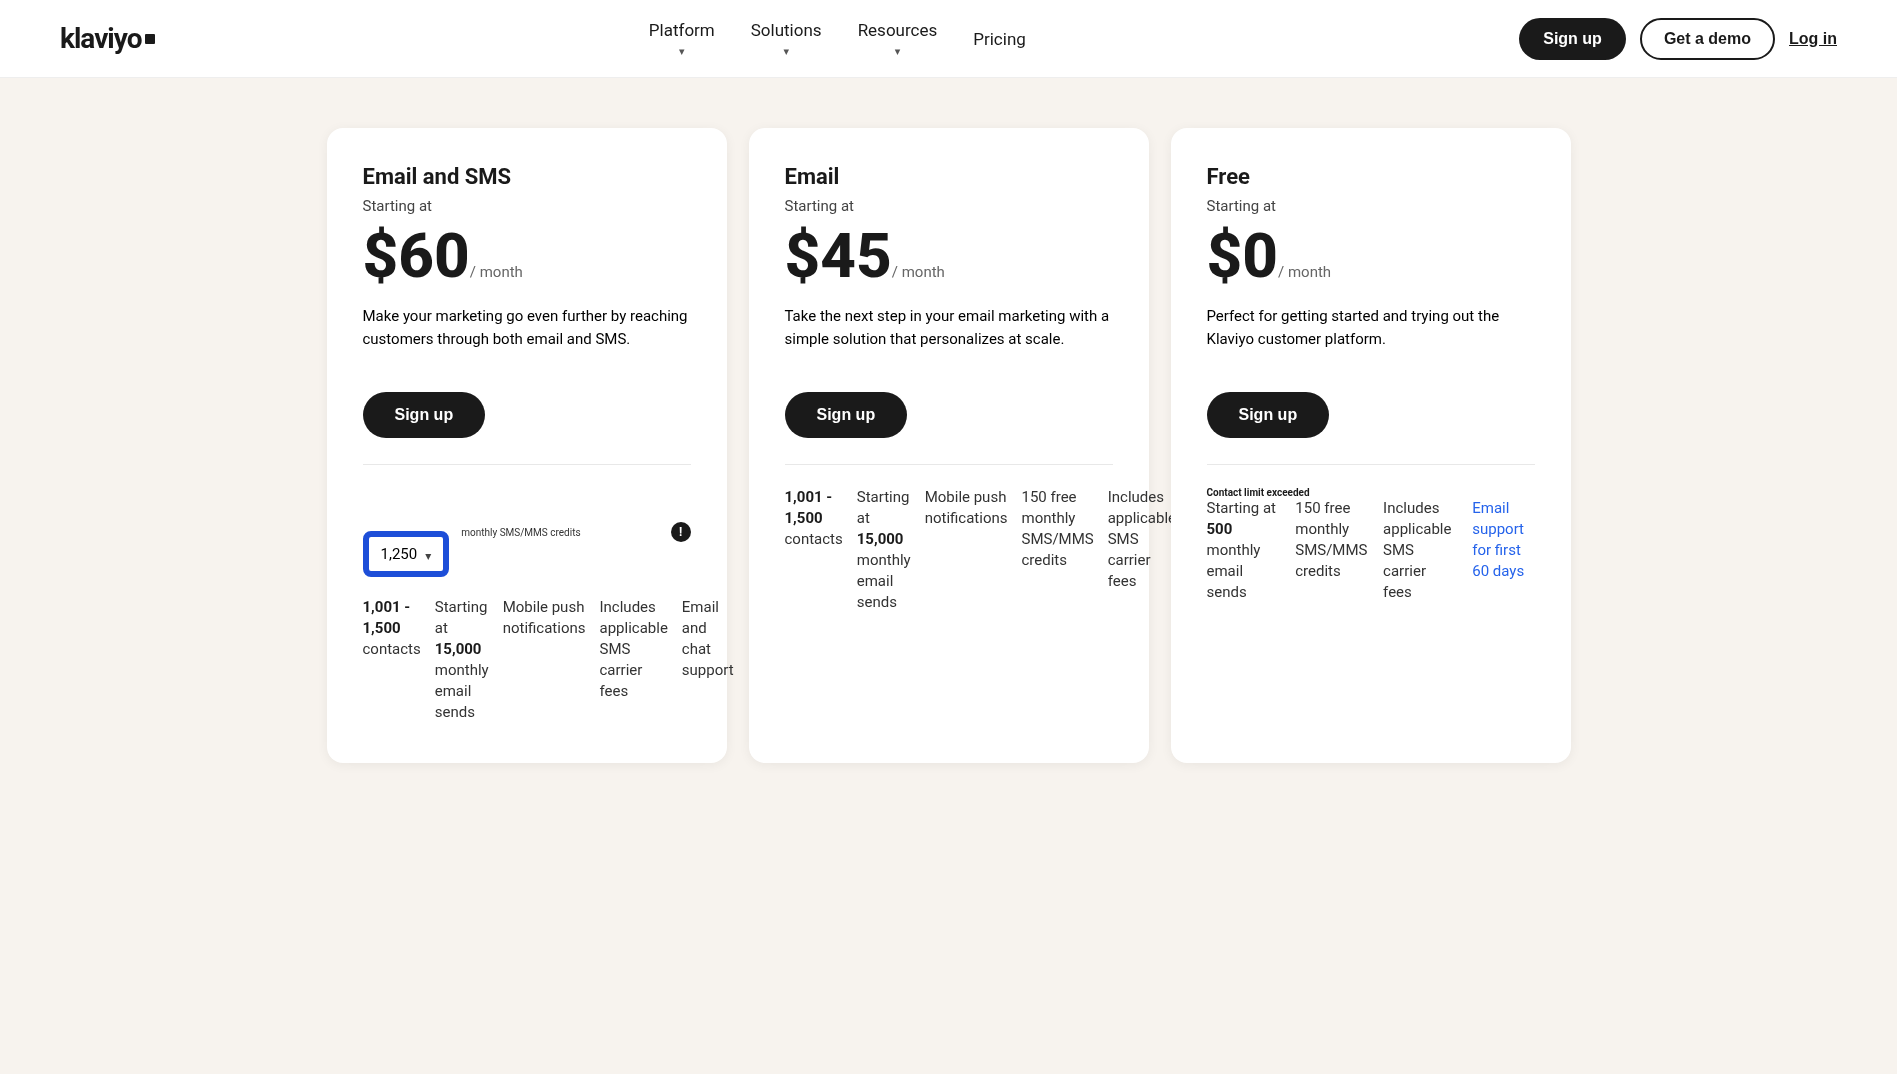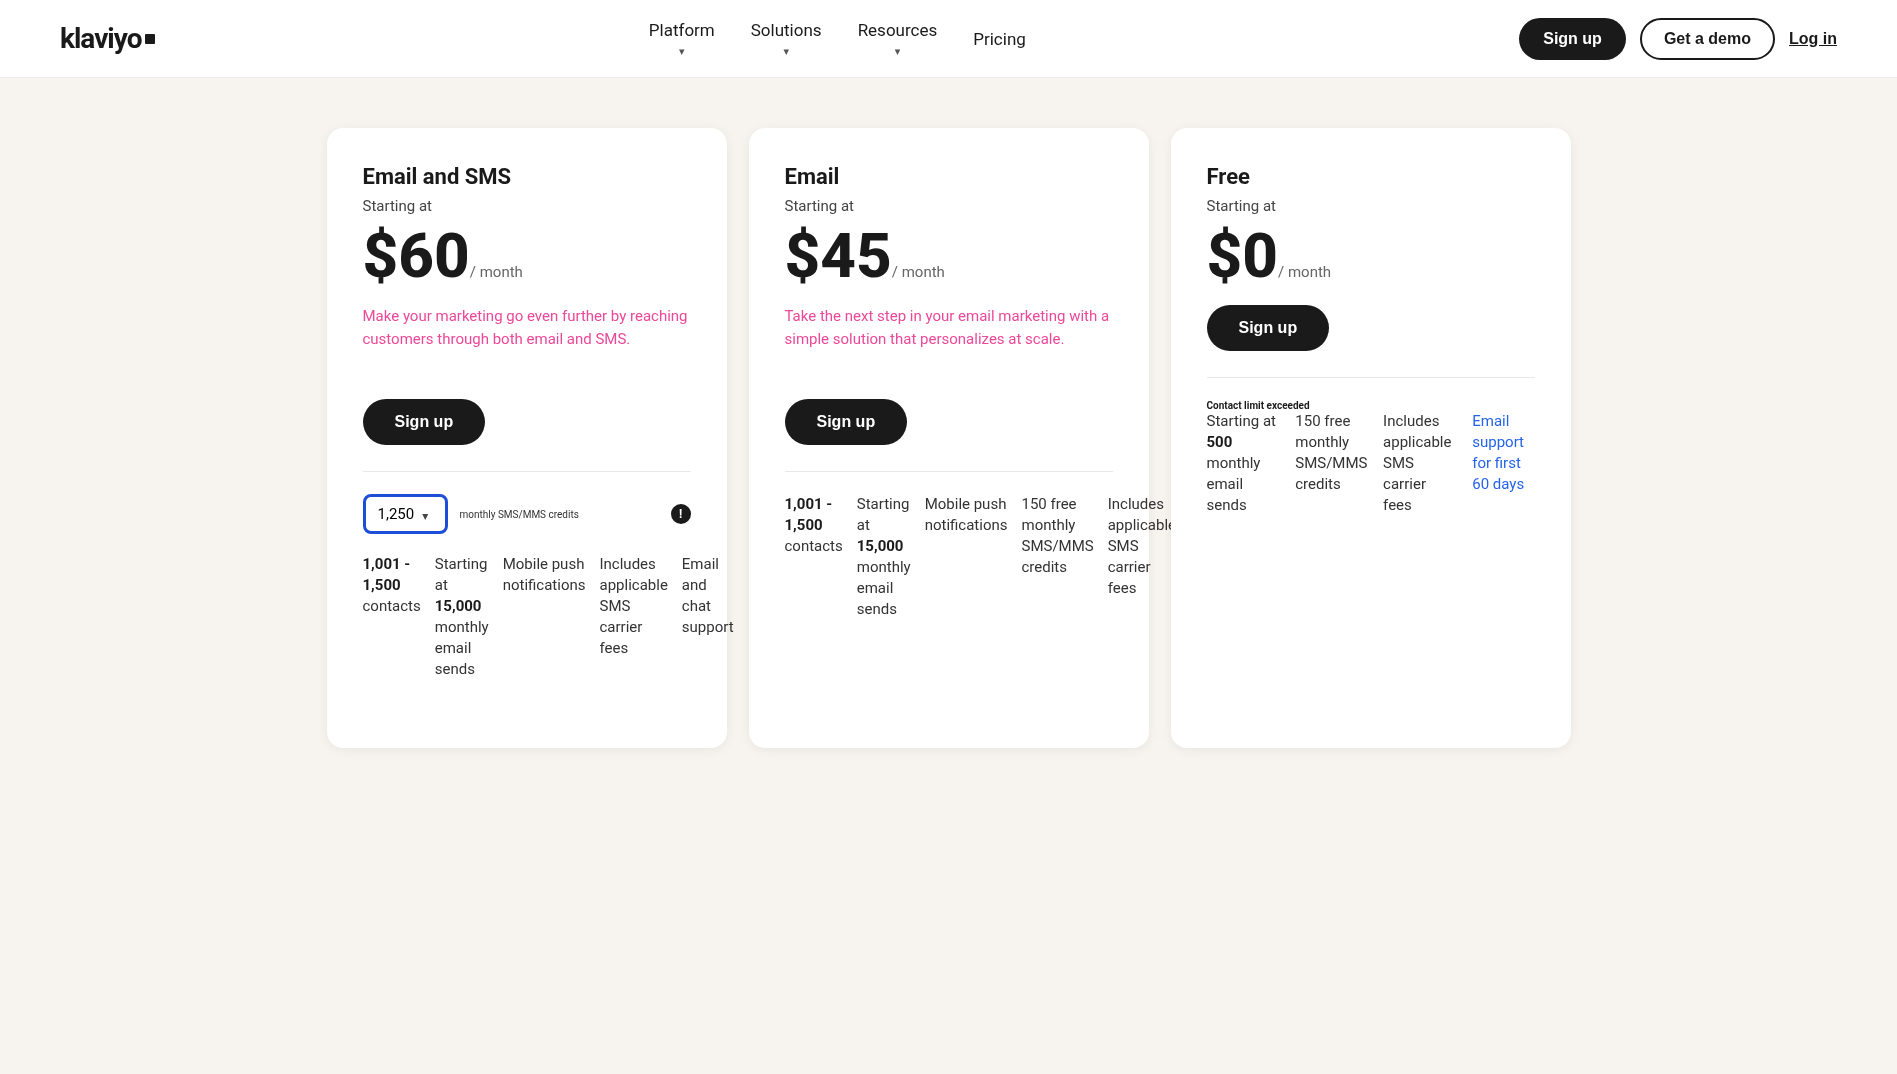--- a/index.html
+++ b/index.html
@@ -130,23 +130,23 @@
       font-weight: 800;
       color: #1a1a1a;
       line-height: 1;
     }
     .card-price-period {
       font-size: 15px;
       color: #666;
     }
     .card-desc {
       font-size: 15px;
-      color: #ec4899;
+      color: #000000;
       line-height: 1.55;
-      margin-bottom: 26px;
+      margin-bottom: 19px;
       min-height: 68px;
     }
     .btn-signup-card {
       background: #1a1a1a;
       color: #fff;
       border: none;
       border-radius: 50px;
       padding: 14px 32px;
       font-size: 16px;
       font-weight: 700;
@@ -162,30 +162,31 @@
     }
 
     
     .sms-selector-row {
       display: flex;
       align-items: center;
       gap: 12px;
       margin-bottom: 20px;
     }
     .sms-select-box {
-      border: 3px solid #1d4ed8;
+      border: 6px solid #1d4ed8;
       border-radius: 8px;
       padding: 8px 12px;
       font-size: 15px;
       background: #fff;
       display: flex;
       align-items: flex-end;
       gap: 8px;
       cursor: pointer;
       min-width: 85px;
+      margin-top: 44px;
     }
     .sms-select-box .chevron-down {
       color: #444;
       font-size: 12px;
     }
     .sms-label {
       font-size: 10px;
       color: #333;
       flex: 1;
     }
@@ -310,20 +311,21 @@
     </ul>
   </div>
 
   <div class="card">
     <div class="card-title">Free</div>
     <div class="card-starting">Starting at</div>
     <div class="card-price-row">
       <span class="card-price-amount">$0</span>
       <span class="card-price-period">/ month</span>
     </div>
+    <div class="card-desc">Perfect for getting started and trying out the Klaviyo customer platform.</div>
     <button class="btn-signup-card">Sign up</button>
     <hr class="card-divider">
     <div class="contact-limit-exceeded">Contact limit exceeded</div>
     <ul class="feature-list">
       <li>Starting at <strong>500</strong> monthly email sends</li>
       <li>150 free monthly SMS/MMS credits</li>
       <li>Includes applicable SMS carrier fees</li>
       <li class="highlight-blue">Email support for first 60 days</li>
     </ul>
   </div>

